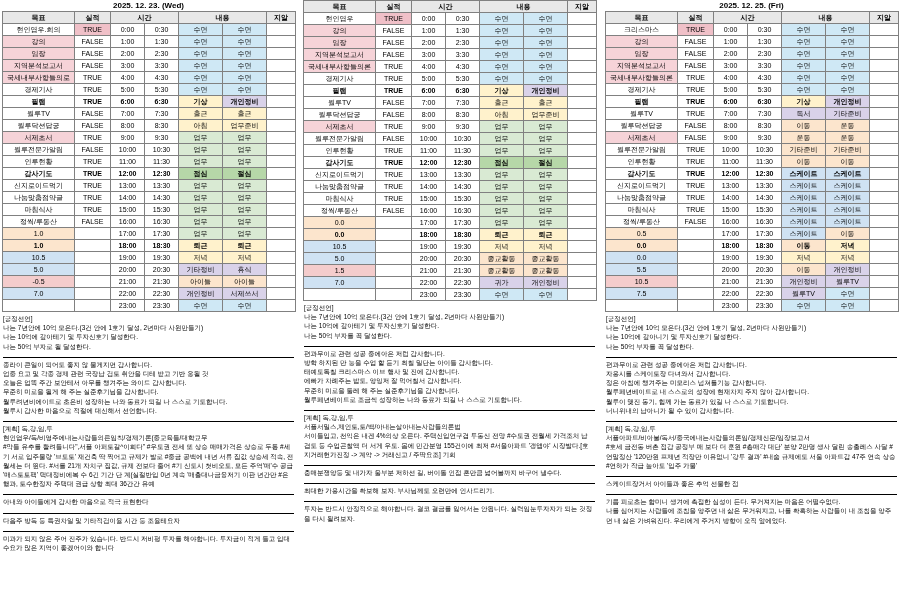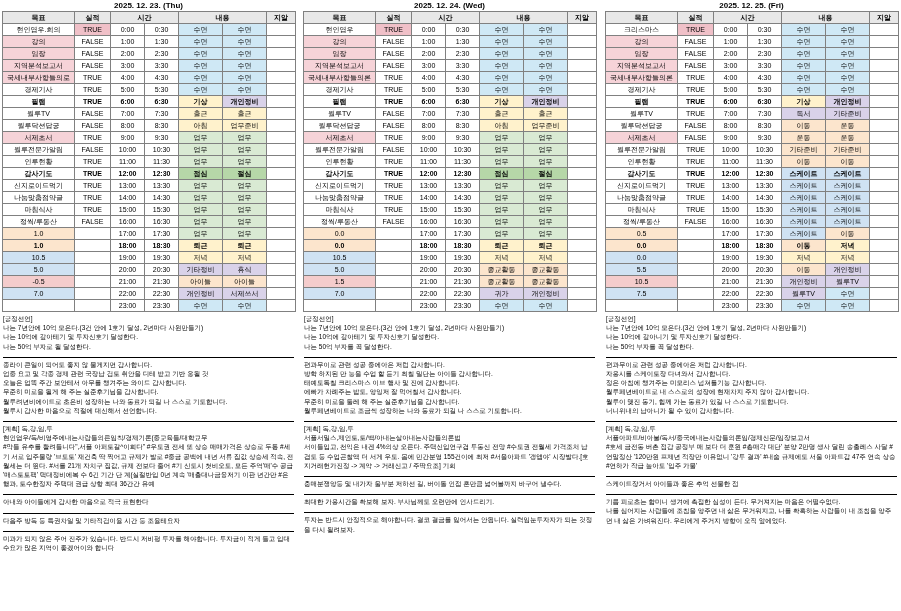--- a/index.html
+++ b/index.html
@@ -17,21 +17,21 @@
   td.bold{font-weight:bold;}
   .notes{font-size:6.5px;line-height:9.2px;white-space:pre-wrap;padding:2px 1px 0 1px;}
   .notes .blk{margin-bottom:6px;}
   .sep{border-top:1px solid #000;margin:2px 0 2px 0;}
 </style>
 </head>
 <body>
 
 <div class="page">
   <div class="col col1">
-    <div class="daytitle">2025. 12. 23. (Thu)</div>
+    <div class="daytitle">2025. 12. 23. (Wed)</div>
     <table class="sched">
       <colgroup>
           <col class="c-goal">
           <col class="c-act">
           <col class="c-t1">
           <col class="c-t2">
           <col class="c-d1">
           <col class="c-d2">
           <col class="c-sup">
         </colgroup>
@@ -270,21 +270,20 @@
 엄중 요고 및 각종 경제 관련 국장남 검토 취안을 디테 받고 기반 응될 것
 오늘은 업똑 주간 보안테서 아무를 챙겨주는 와이드 감사합니다.
 무준히 미로을 될게 해 주는 실준후기님을 감사합니다.
 월루려년비에이트로 초은비 성장하는 나와 동료가 되길 나 스스로 기도합니다.
 월루시 감사한 마음으로 적절에 대신해서 선언합니다.</div><div class="sep"></div><div class="blk">[계획] 독,강,임,투
 현인엽우/독/비영주에내는사람들의른임칙/경제기론(중교육들/대학교무
 #막들 유추를 활려들니다",서플 아퍼토갈^이희다" #우도권 전세 또 상승 매매가격은 상승로 두통 #세기 서로 입주물량 '브도토' 재건축 딱 찍어고 규제가 발로 #중금 공백에 내년 서류 집값 상승세 적속, 전월세는 더 뛴다. #서를 21개 자치구 집값, 규제 전보다 줄어 #기 신도시 첫비오도, 모든 주역'매'수 공급 '매스토토팩' 택대정비에복 수 6긴 기간 단 계(실절반입 0년 계속 '매출대나금융저기 이판 년간만 #은행과, 토수한정자 주택대 권급 상향 최대 36간간 유예</div><div class="sep"></div><div class="blk">아내와 아이들에게 감사한 마음으로 적극 표현한다</div><div class="sep"></div><div class="blk">다음주 방독 등 특권차일 및 기타적검이율 시간 등 조율테요자</div><div class="sep"></div><div class="blk">미과가 되지 않은 주어 진주가 있습니다. 반드시 저비평 투자를 해야합니다. 투자금이 적게 들고 입대수요가 많은 지역이 좋겠어이와 합니다</div></div>
   </div>
 
   <div class="col col2">
-    <div class="daytitle">2025. 12. 24. (Wed)</div>
     <table class="sched">
       <colgroup>
           <col class="c-goal">
           <col class="c-act">
           <col class="c-t1">
           <col class="c-t2">
           <col class="c-d1">
           <col class="c-d2">
           <col class="c-sup">
         </colgroup>

